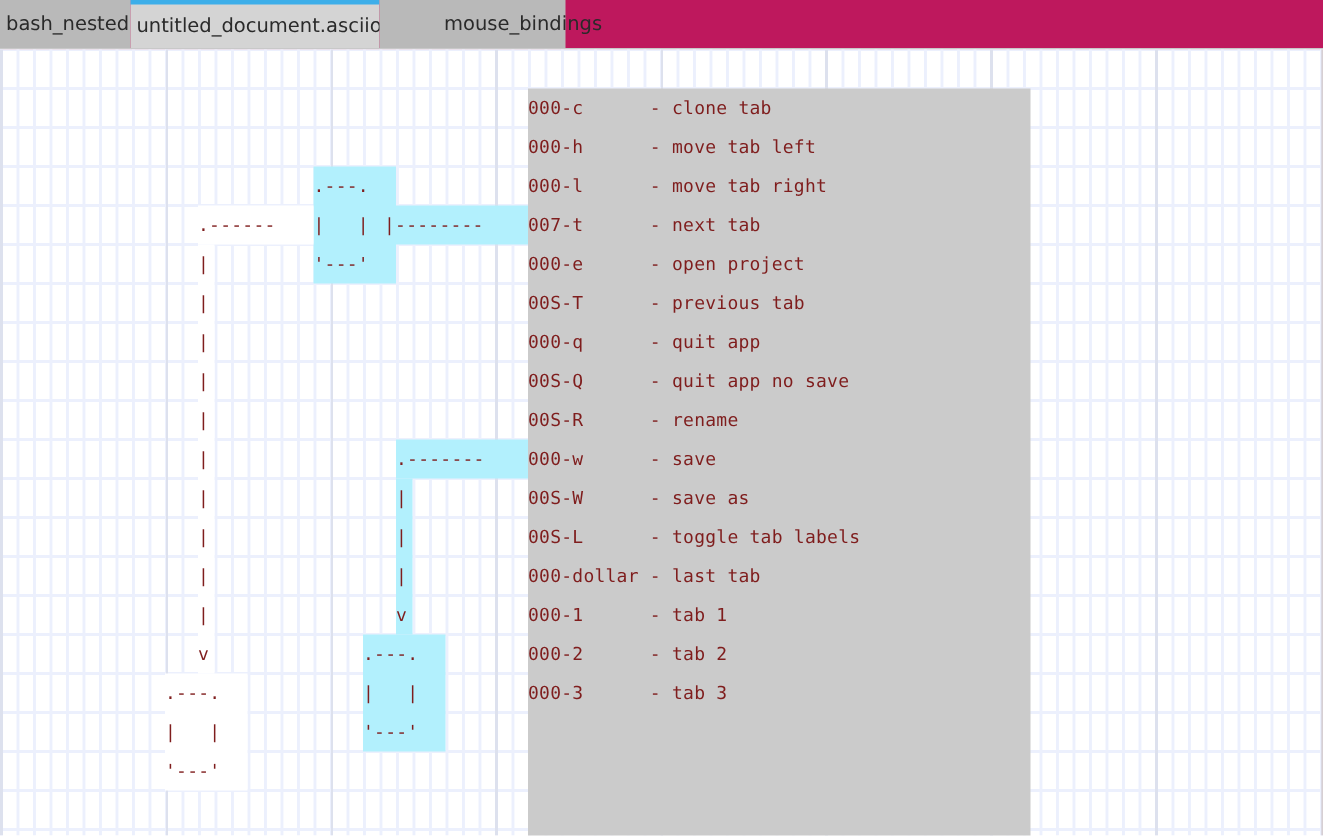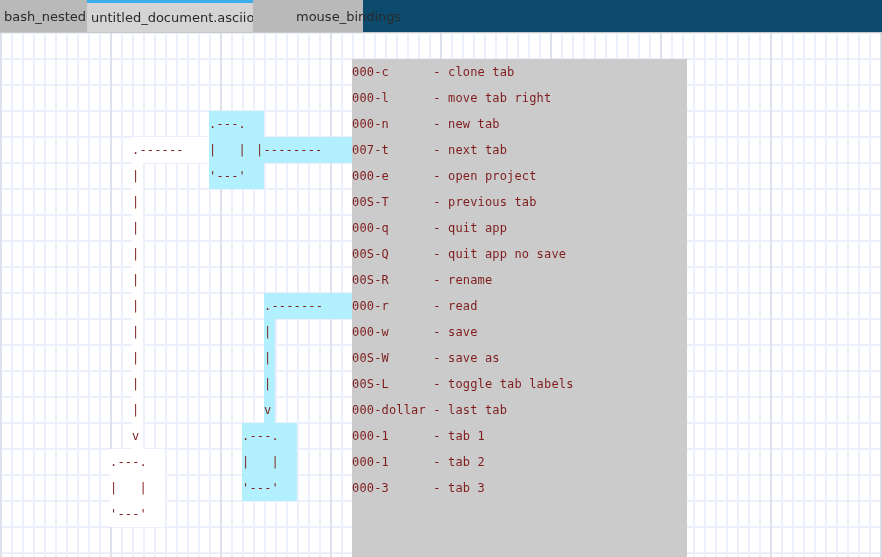--- a/index.html
+++ b/index.html
@@ -3,21 +3,21 @@
 <meta charset="utf-8">
 <style>
   html, body { margin: 0; padding: 0; }
   body {
     width: 882px; height: 557px; overflow: hidden; position: relative;
     background: #ffffff;
     font-family: "DejaVu Sans", sans-serif;
   }
   .tabbar {
     position: absolute; left: 0; top: 0; width: 882px; height: 33px;
-    background: #0c4a6e; border-bottom: 1px solid #c8c8c8; box-sizing: border-box;
+    background: #be185d; border-bottom: 1px solid #c8c8c8; box-sizing: border-box;
   }
   .tab {
     position: absolute; top: 0; height: 32px; box-sizing: border-box;
     font-size: 13px; color: #2a2a2a; line-height: 34px; padding: 0 4px;
     background: #b9b9b9; cursor: pointer; white-space: nowrap;
   }
   .tab.active { background: #d4d4d4; border-top: 3px solid #3daee9; line-height: 30px; }
   .canvas {
     position: absolute; left: 0; top: 33px; width: 882px; height: 524px;
     background-color: #ffffff;
@@ -41,42 +41,41 @@
   .scroll-edge {
     position: absolute; right: 0; top: 33px; width: 1px; height: 524px; background: #d7cfd3;
   }
 </style>
 </head>
 <body>
 
 <div class="tabbar">
   <div class="tab" style="left:0;width:87px;">bash_nested</div>
   <div class="tab active" style="left:87px;width:166px;">untitled_document.asciio</div>
-  <div class="tab" style="left:253px;width:110px;padding-left:43px;">mouse_bindings</div>
+  <div class="tab" style="left:253px;width:124px;padding-left:43px;">mouse_bindings</div>
 </div>
 
 <div class="canvas">
 
   <div class="el gray" style="left:352px;top:26px;width:335px;height:500px;">
     <div class="mono bindings-row">000-c      - clone tab</div>
+    <div class="mono bindings-row">000-h      - move tab left</div>
     <div class="mono bindings-row">000-l      - move tab right</div>
-    <div class="mono bindings-row">000-n      - new tab</div>
     <div class="mono bindings-row">007-t      - next tab</div>
     <div class="mono bindings-row">000-e      - open project</div>
     <div class="mono bindings-row">00S-T      - previous tab</div>
     <div class="mono bindings-row">000-q      - quit app</div>
     <div class="mono bindings-row">00S-Q      - quit app no save</div>
     <div class="mono bindings-row">00S-R      - rename</div>
-    <div class="mono bindings-row">000-r      - read</div>
     <div class="mono bindings-row">000-w      - save</div>
     <div class="mono bindings-row">00S-W      - save as</div>
     <div class="mono bindings-row">00S-L      - toggle tab labels</div>
     <div class="mono bindings-row">000-dollar - last tab</div>
     <div class="mono bindings-row">000-1      - tab 1</div>
-    <div class="mono bindings-row">000-1      - tab 2</div>
+    <div class="mono bindings-row">000-2      - tab 2</div>
     <div class="mono bindings-row">000-3      - tab 3</div>
   </div>
 
   <div class="el blue" style="left:209px;top:78px;width:55px;height:78px;">
     <div class="mono">.---.</div>
     <div class="mono">|   |</div>
     <div class="mono">'---'</div>
   </div>
 
   <div class="el blue mono" style="left:253px;top:104px;width:99px;height:26px;padding-left:3px;">|--------</div>

